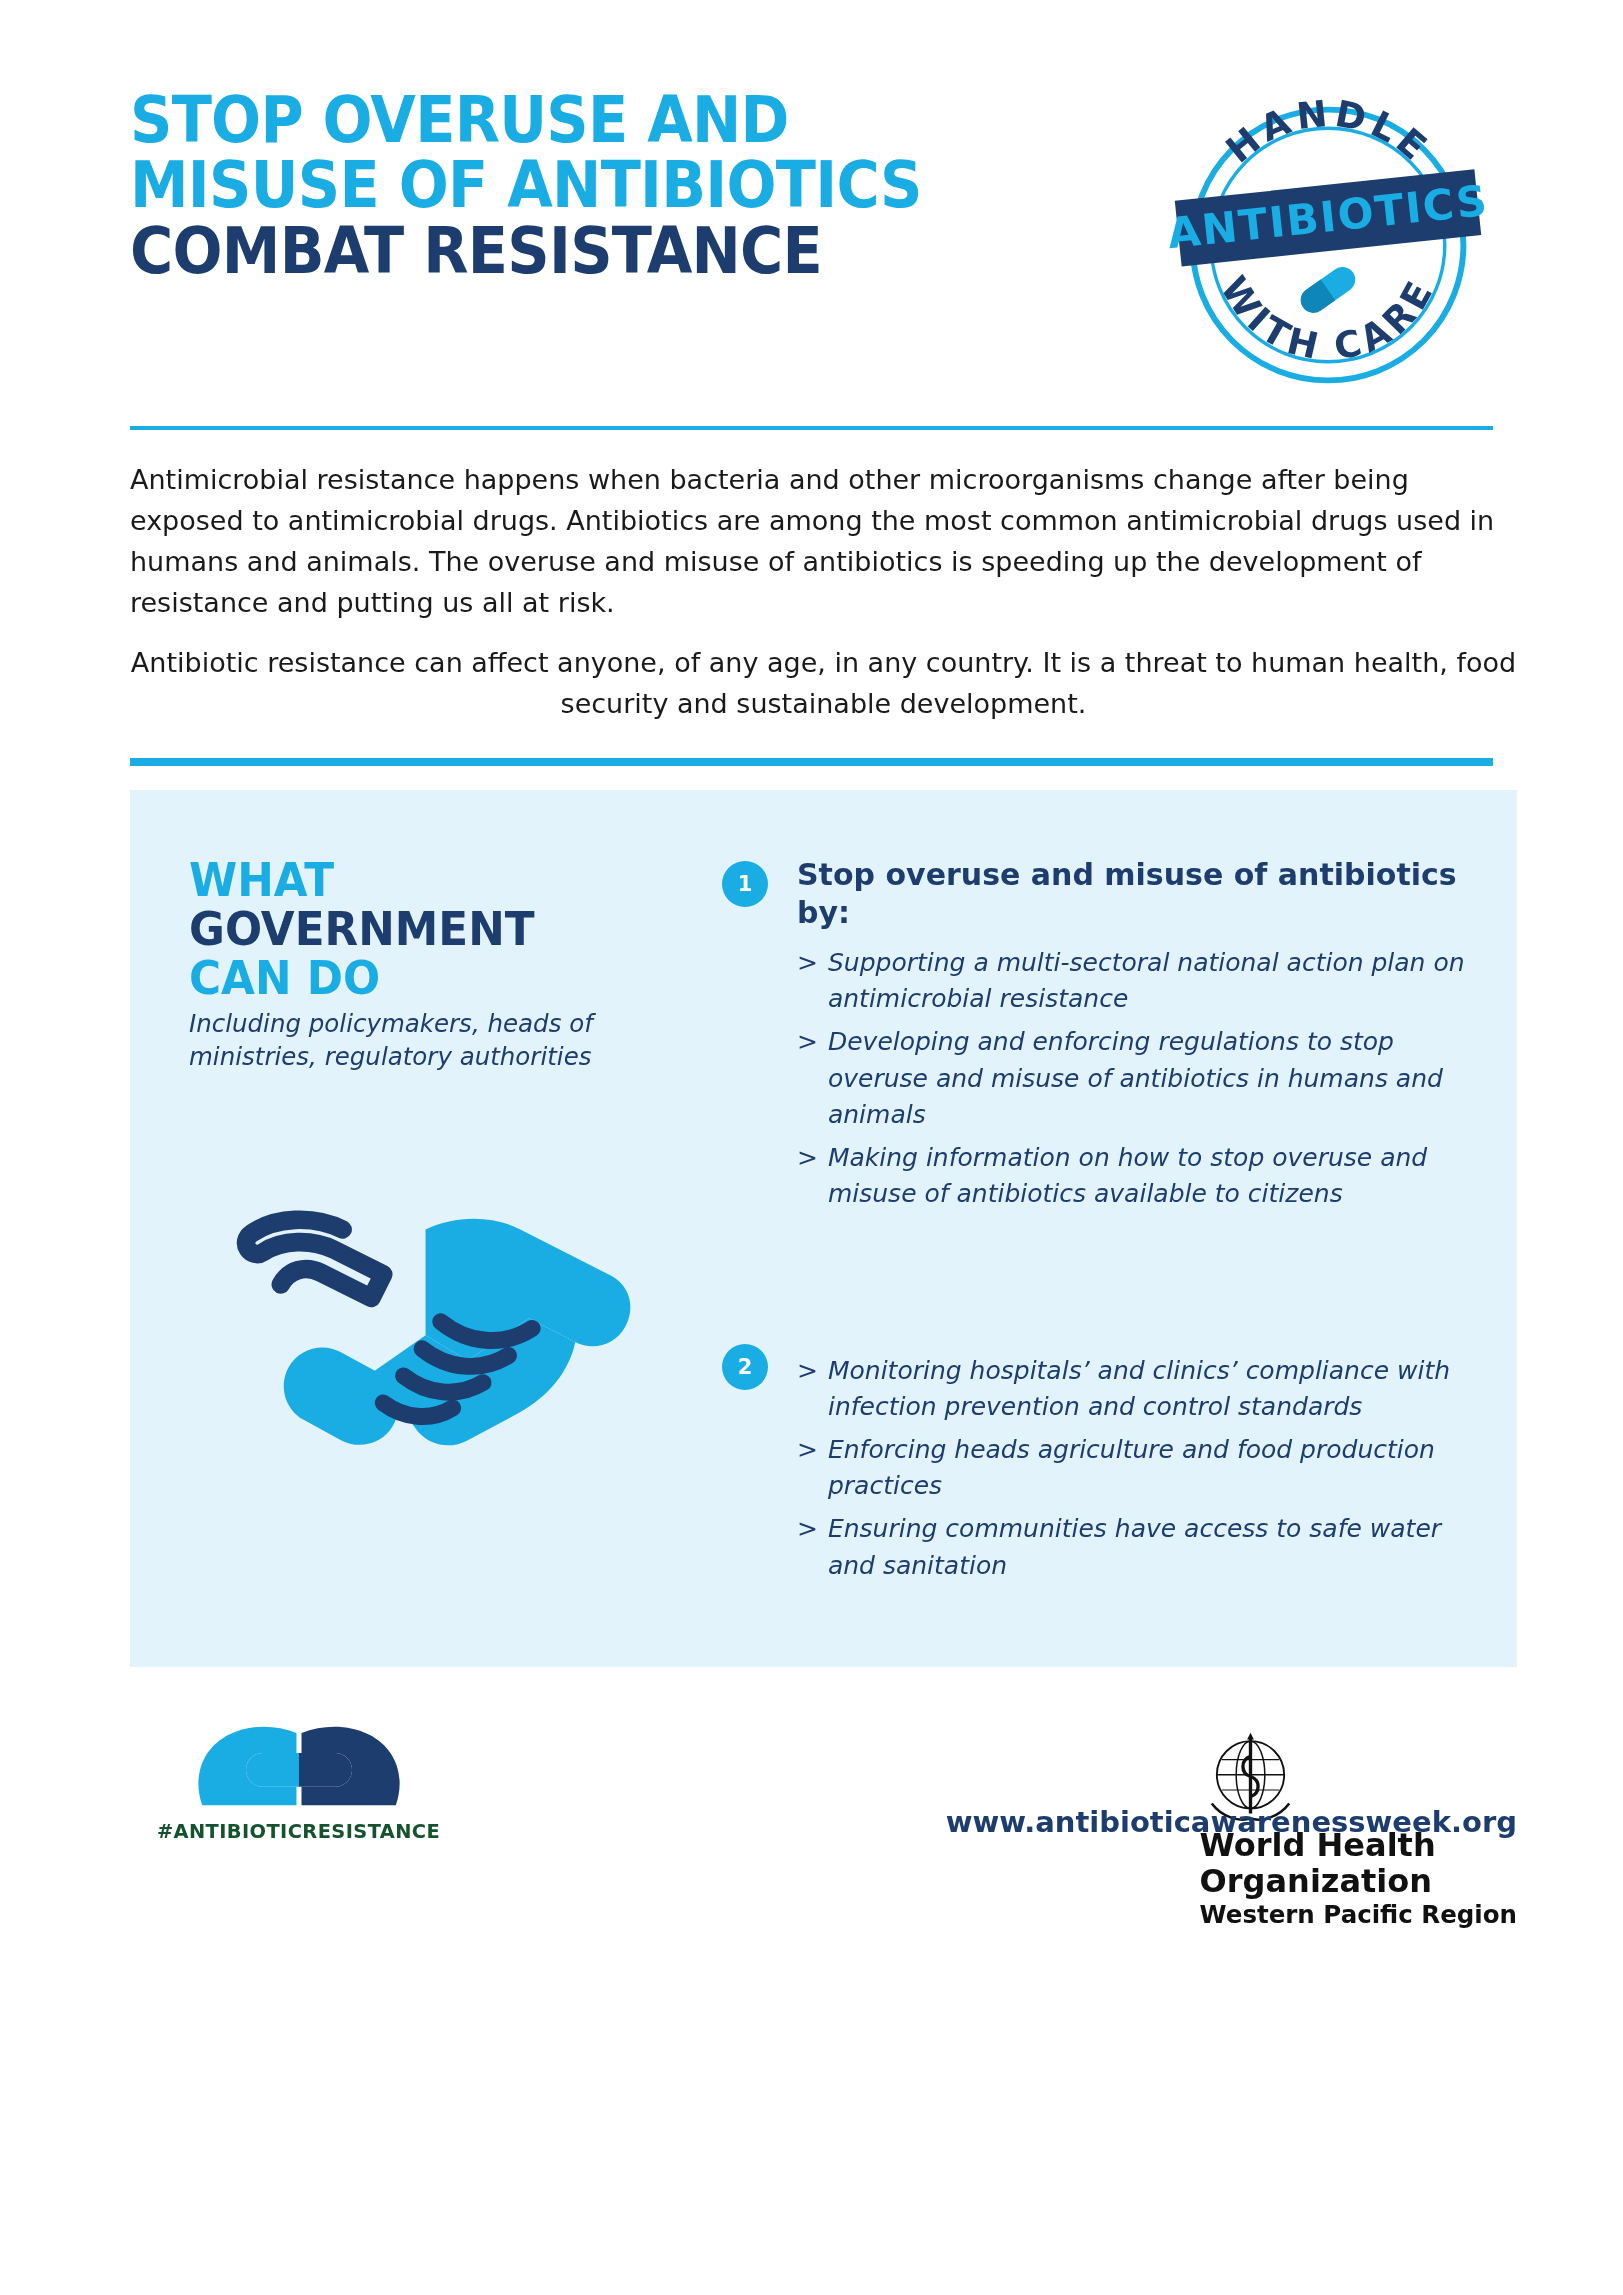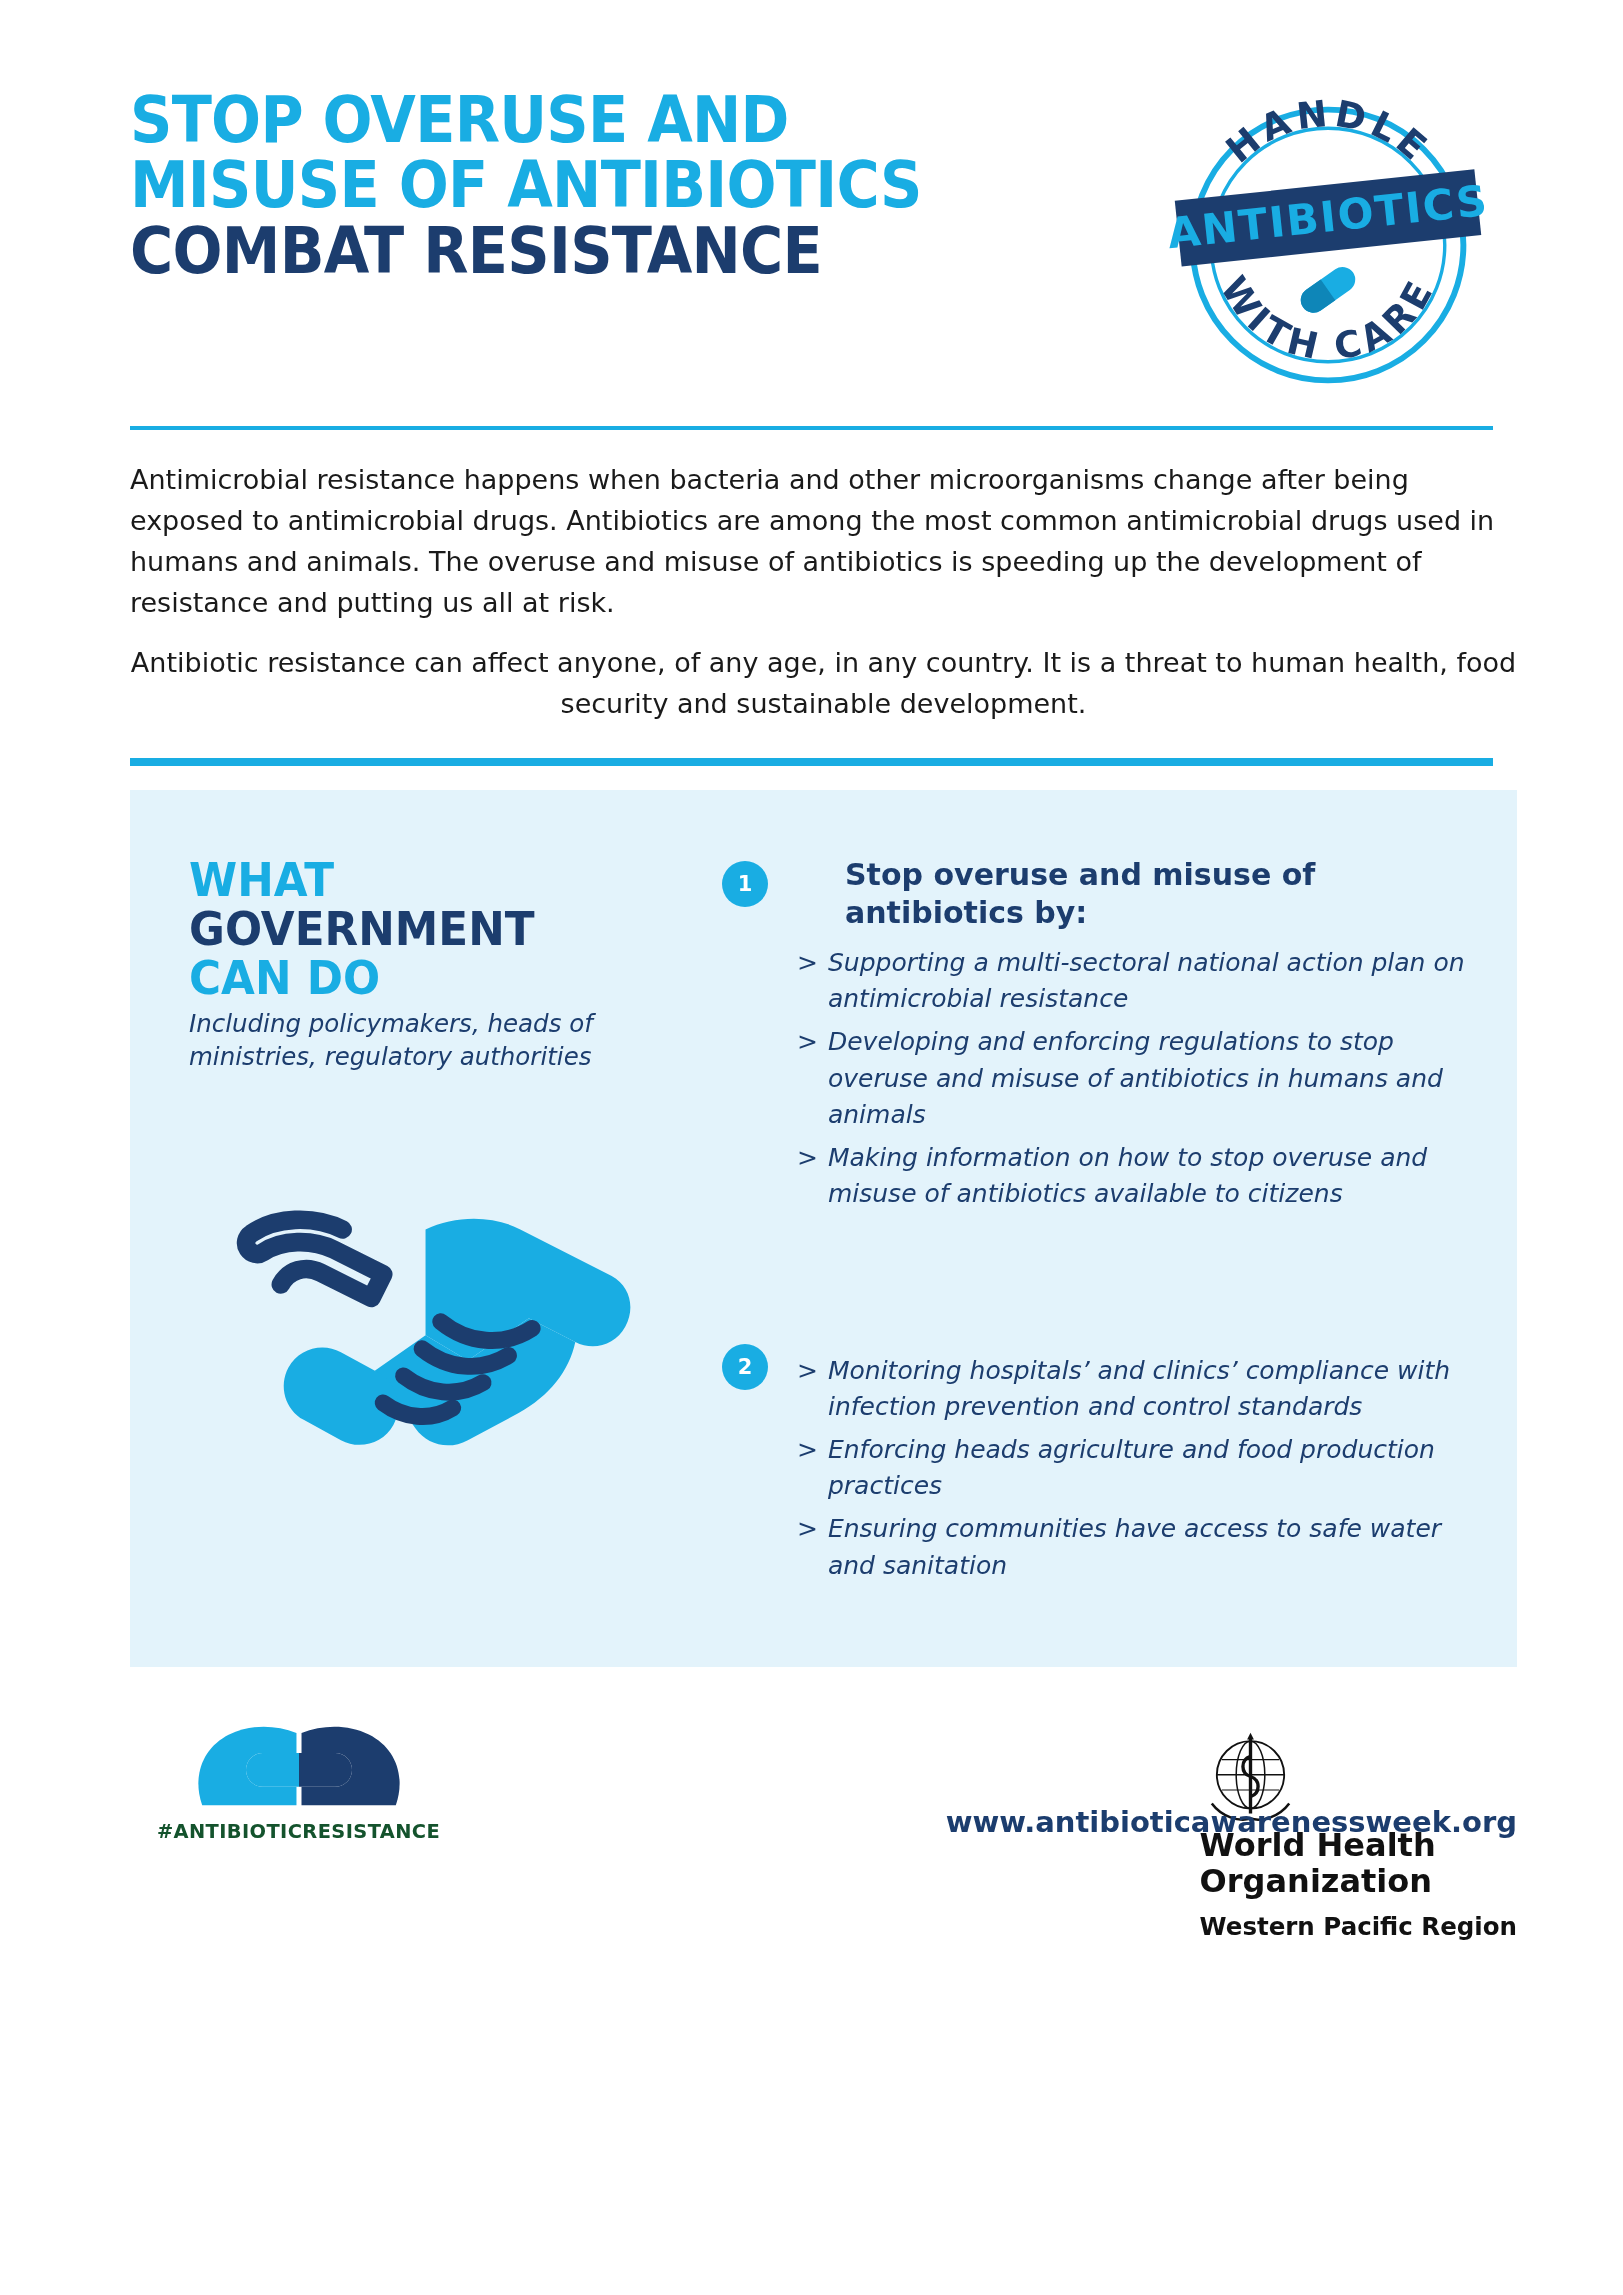--- a/index.html
+++ b/index.html
@@ -142,21 +142,20 @@
     margin-top: 5px;
     margin-right: 29px;
   }
   .block-body { flex: 1; }
   .block-title {
     font-family: "DejaVu Sans", sans-serif;
     font-weight: bold;
     font-size: 30px;
     line-height: 1.26;
     color: #1C3D6E;
-    margin-left: 48px;
   }
   .bullets { margin-top: 13.5px; list-style: none; }
   .bullets li {
     display: flex;
     font-family: "DejaVu Sans", sans-serif;
     font-style: italic;
     font-size: 25px;
     line-height: 1.45;
     color: #1C3D6E;
     margin-bottom: 6.8px;
@@ -201,21 +200,20 @@
   .who-emblem { width: 101px; height: 101px; margin-right: 15px; }
   .who-text { padding-top: 1.7px; }
   .who-name {
     font-family: "DejaVu Sans", sans-serif;
     font-weight: bold;
     font-size: 32px;
     line-height: 1.12;
     color: #111111;
   }
   .who-region {
-    margin-top: 12px;
     font-family: "DejaVu Sans", sans-serif;
     font-weight: bold;
     font-size: 24.5px;
     color: #111111;
   }
   .weburl {
     position: absolute;
     left: 0;
     right: 0;
     bottom: 66px;

